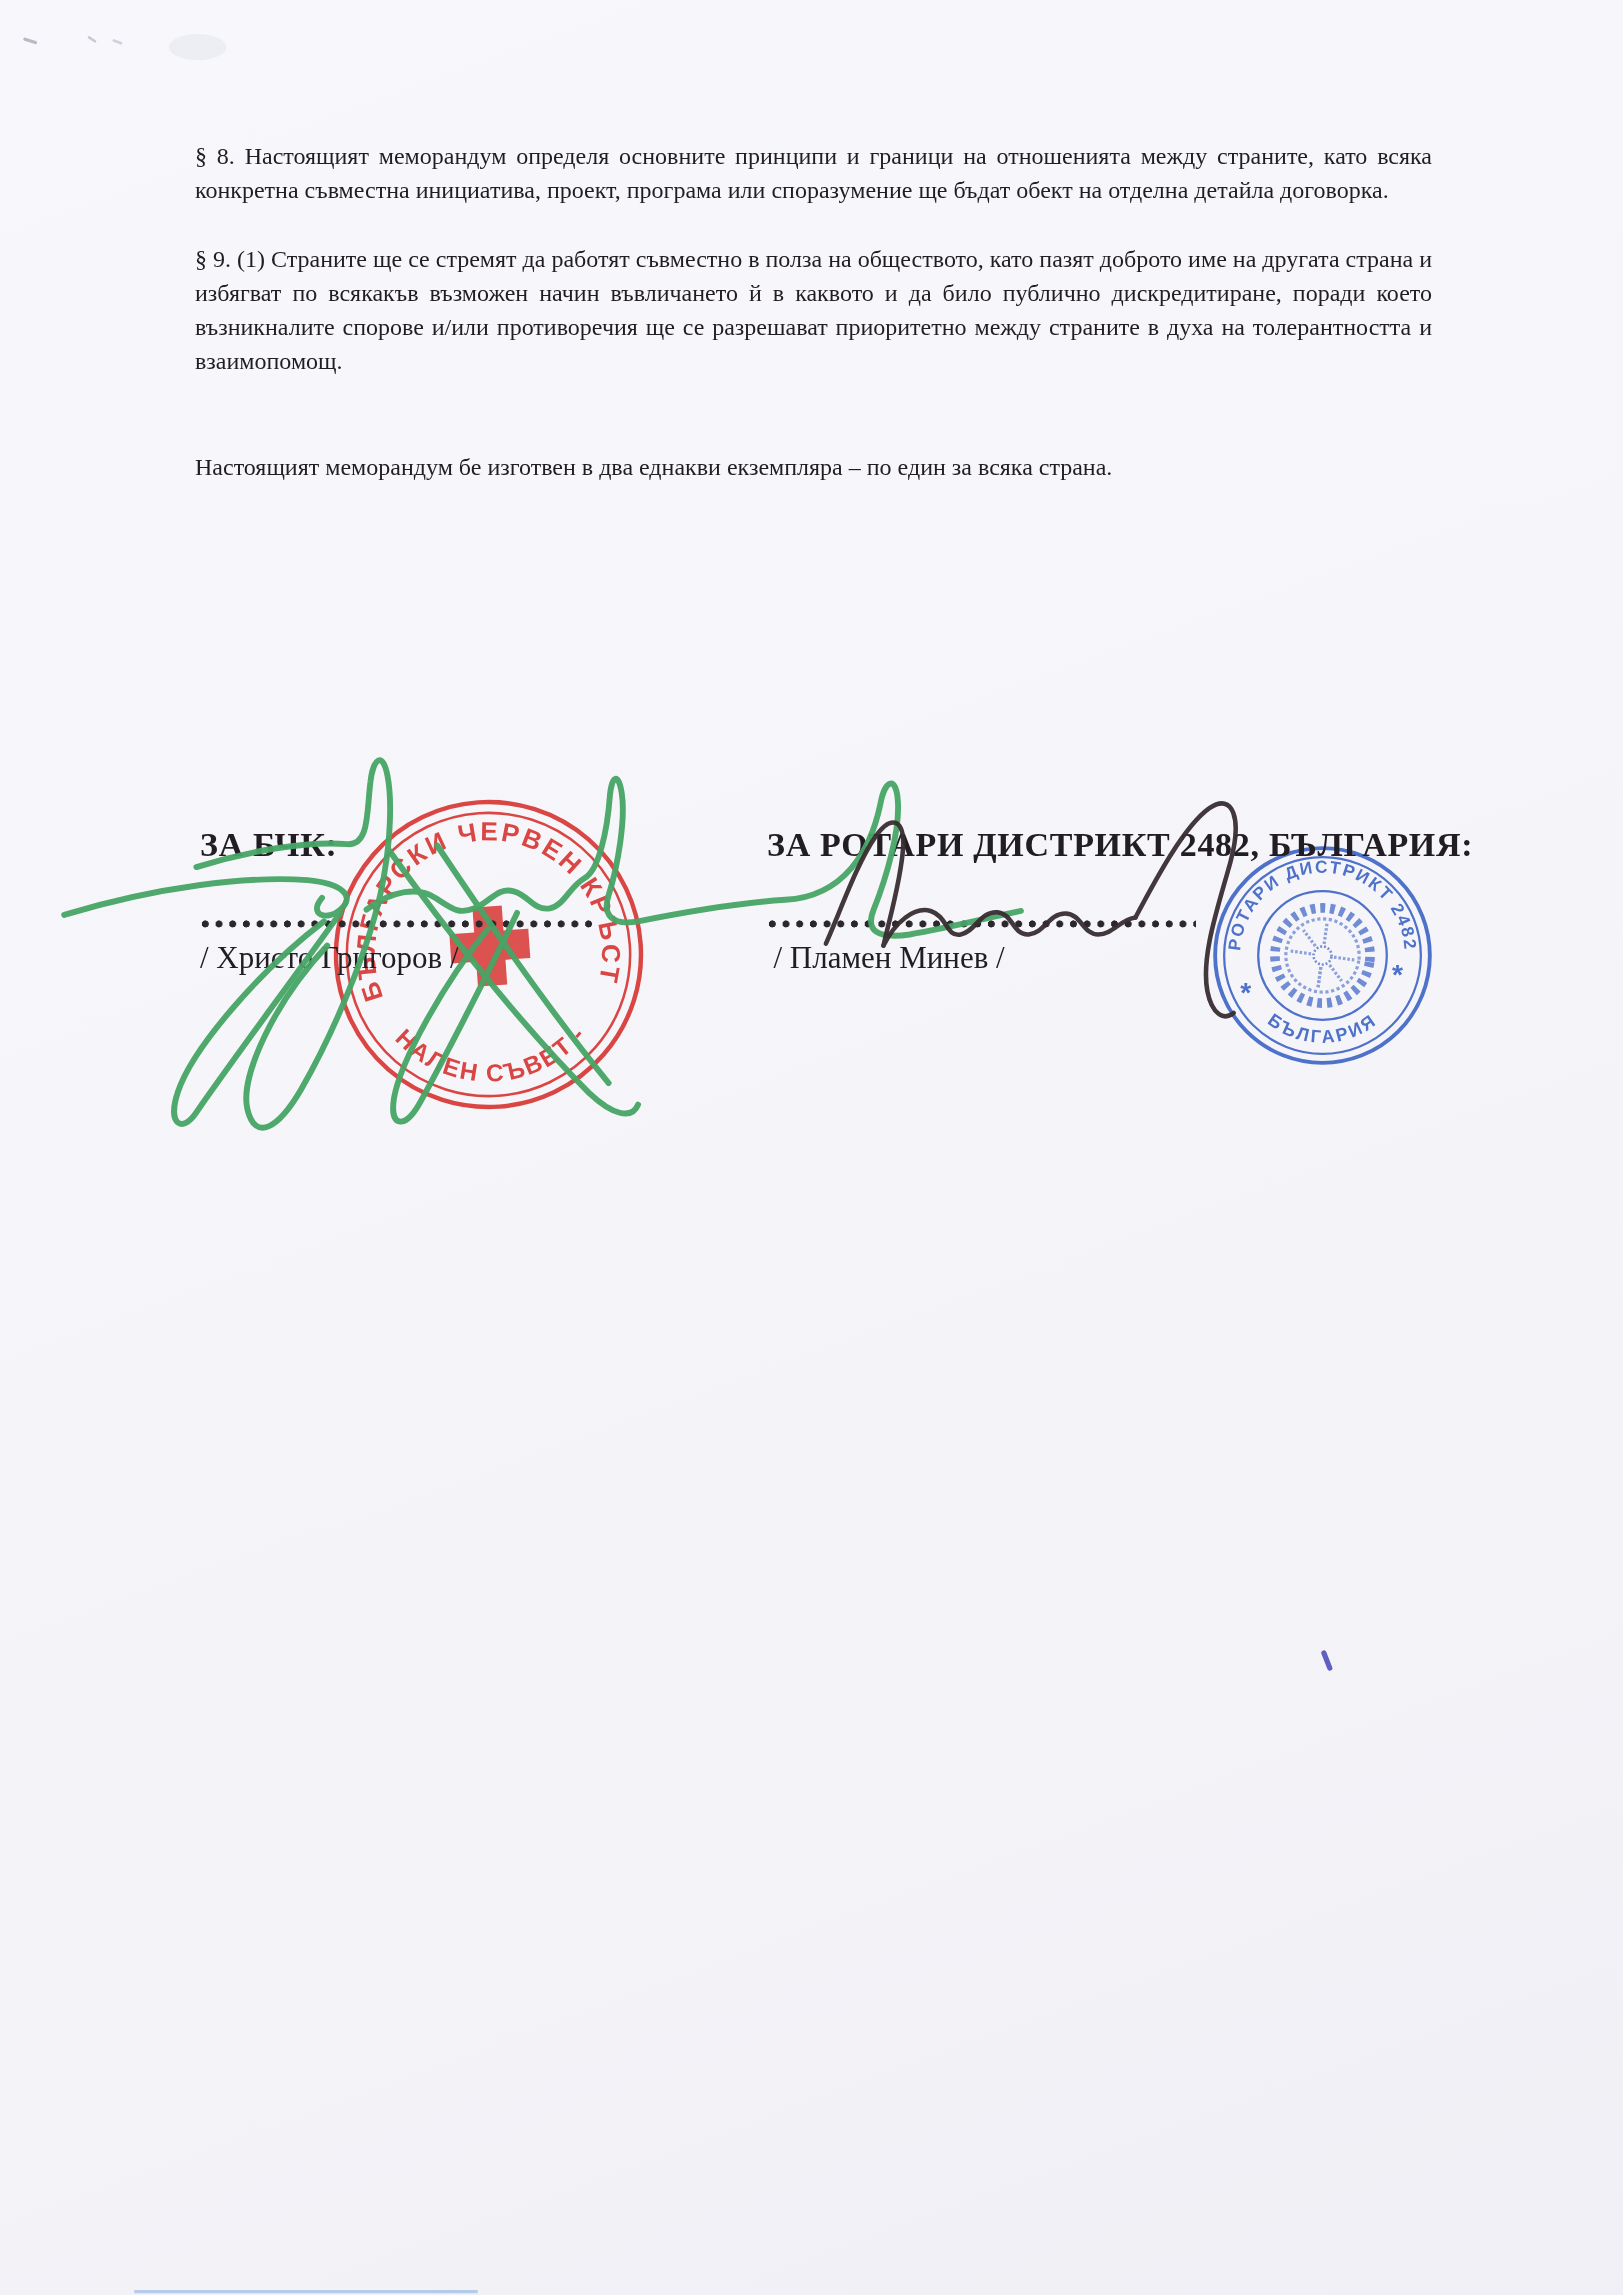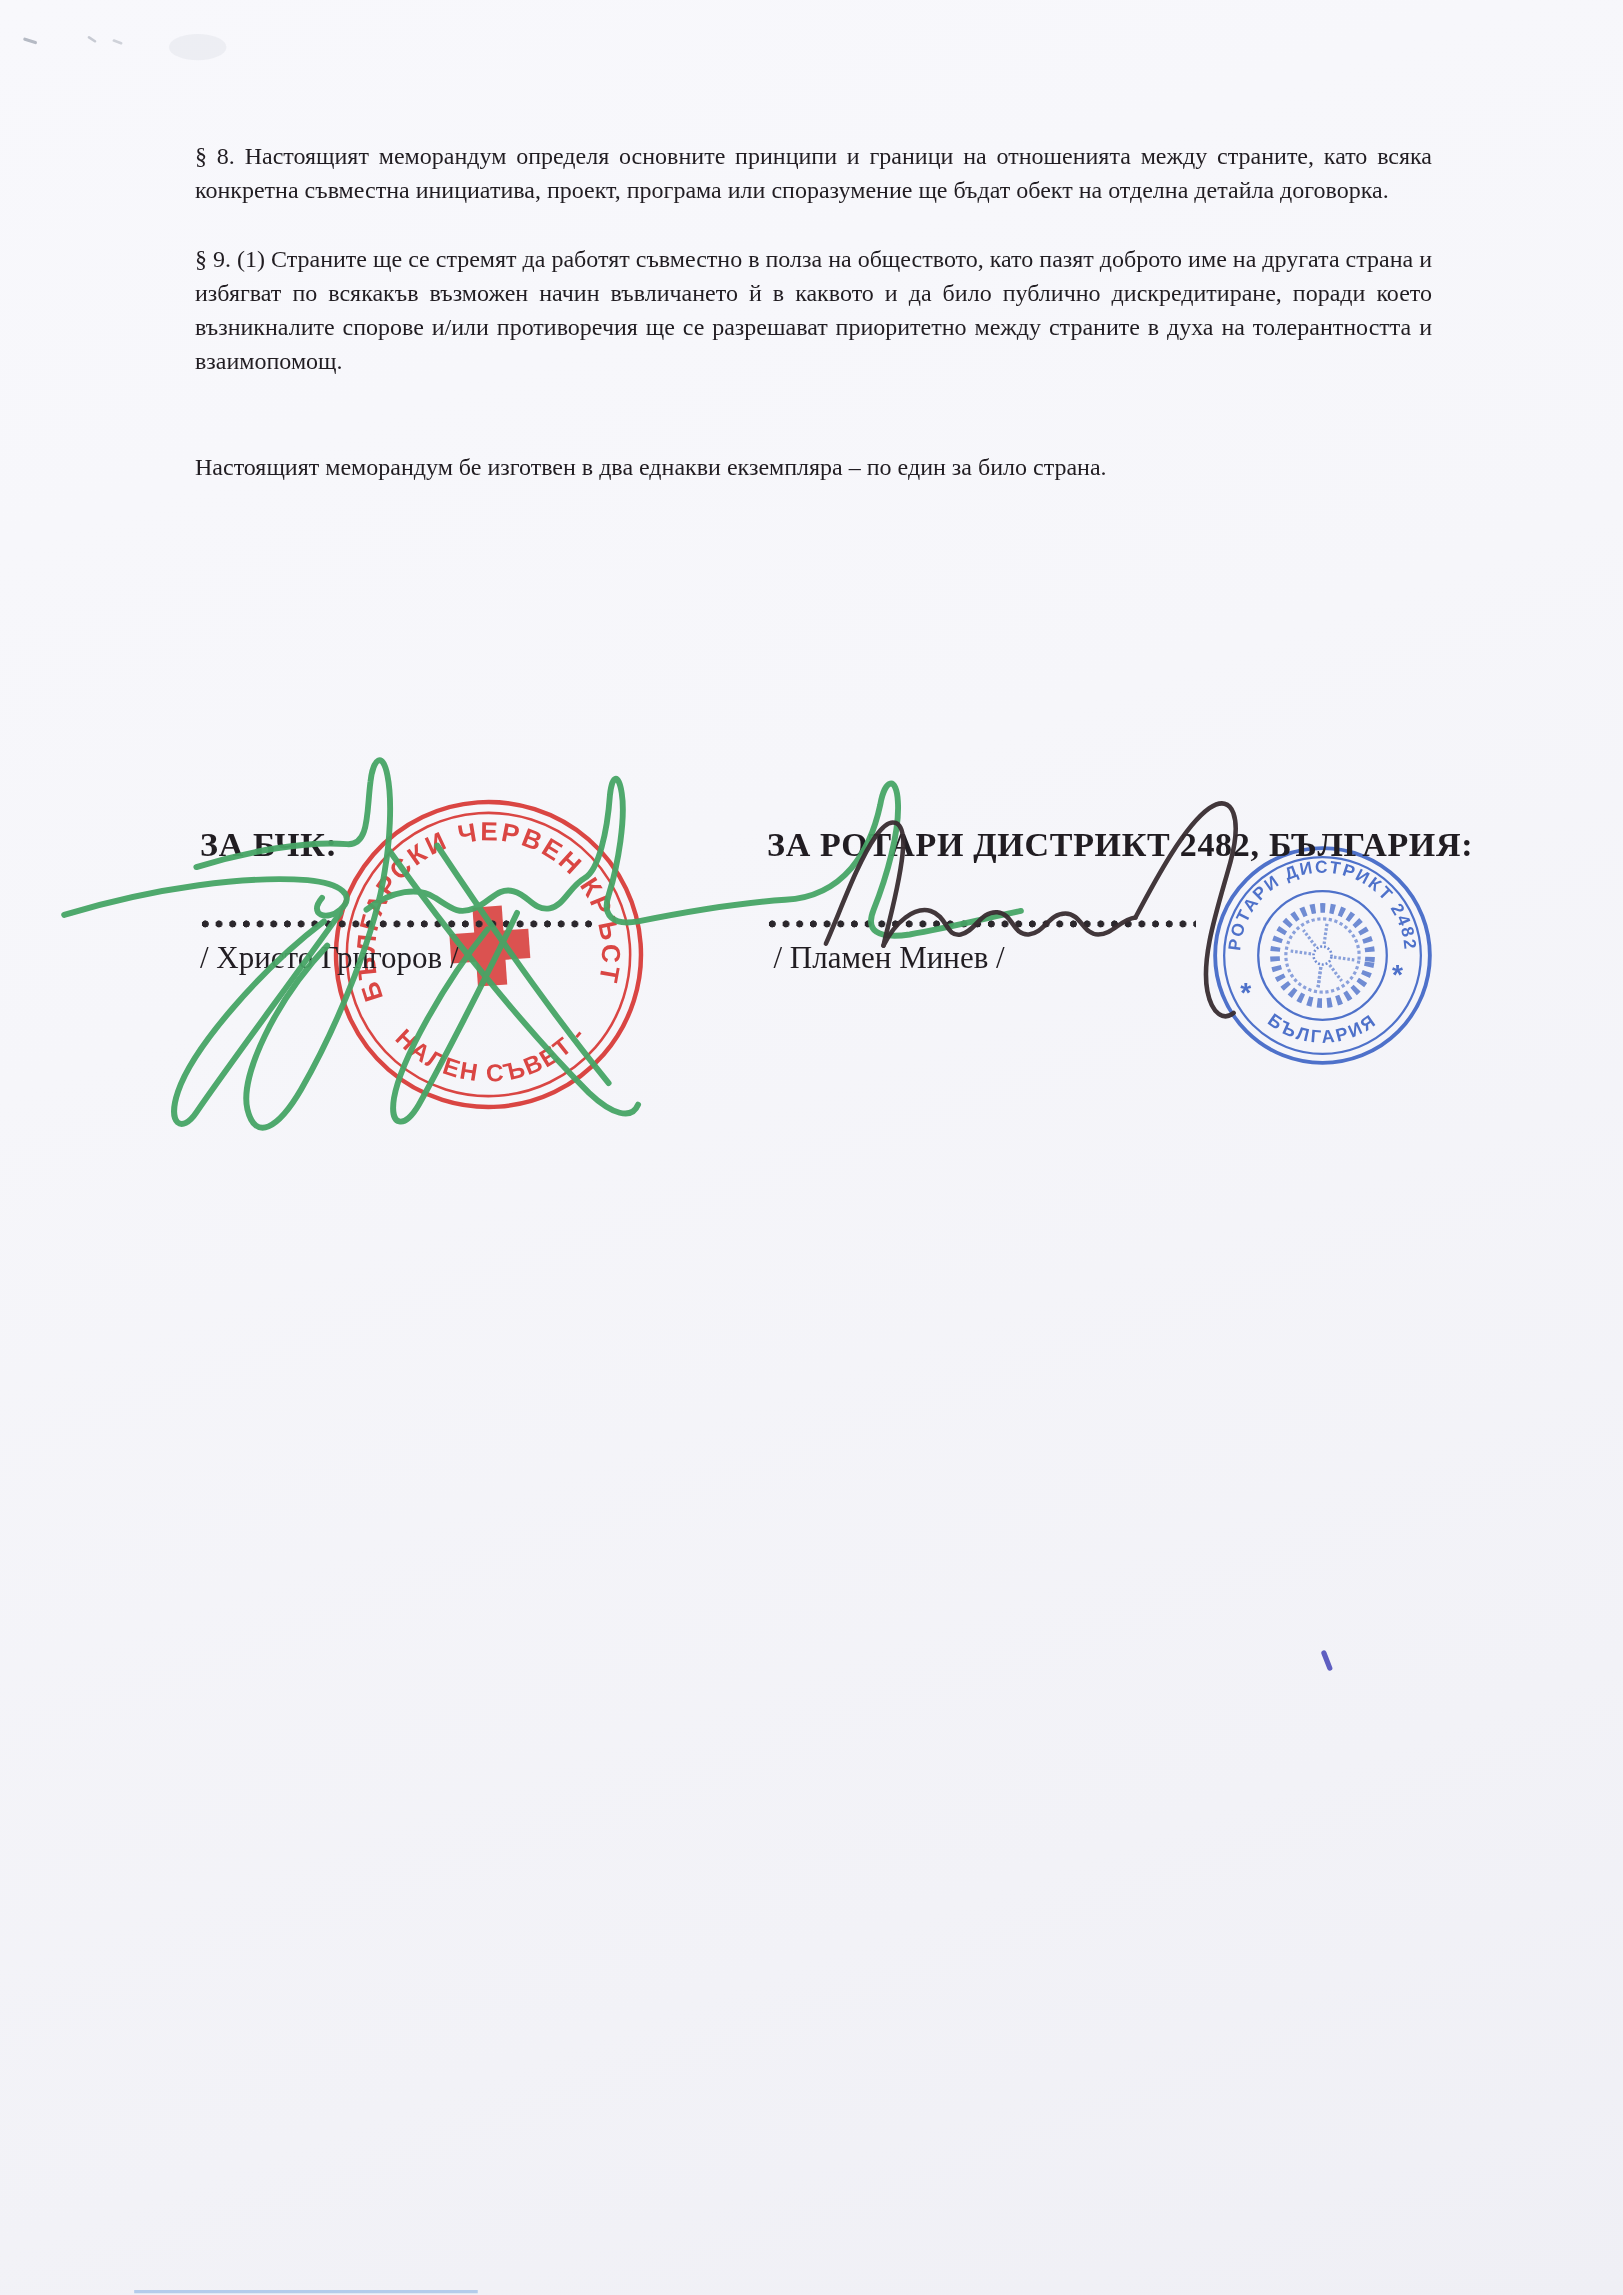--- a/index.html
+++ b/index.html
@@ -53,21 +53,21 @@
     <path d="M 136,57 l 9,6" stroke="#a8adb8" stroke-width="4" stroke-linecap="round" opacity="0.6"></path>
     <path d="M 174,62 l 11,4" stroke="#a8adb8" stroke-width="4" stroke-linecap="round" opacity="0.5"></path>
     <ellipse cx="302" cy="72" rx="44" ry="20" fill="#c8ccd8" opacity="0.22"></ellipse>
     <path d="M 2023,2526 L 2032,2549" stroke="#4646b8" stroke-width="8" stroke-linecap="round" opacity="0.85"></path>
     <path d="M 205,3502 L 730,3502" stroke="#79a8e0" stroke-width="5" opacity="0.5"></path>
   </svg>
 
   <main class="text-block">
     <p class="para p8">§ 8. Настоящият меморандум определя основните принципи и граници на отношенията между страните, като всяка конкретна съвместна инициатива, проект, програма или споразумение ще бъдат обект на отделна детайла договорка.</p>
     <p class="para">§ 9. (1) Страните ще се стремят да работят съвместно в полза на обществото, като пазят доброто име на другата страна и избягват по всякакъв възможен начин въвличането й в каквото и да било публично дискредитиране, поради което възникналите спорове и/или противоречия ще се разрешават приоритетно между страните в духа на толерантността и взаимопомощ.</p>
-    <p class="para closing">Настоящият меморандум бе изготвен в два еднакви екземпляра – по един за било страна.</p>
+    <p class="para closing">Настоящият меморандум бе изготвен в два еднакви екземпляра – по един за всяка страна.</p>
   </main>
 
   <svg class="stamp stamp-red-svg" viewBox="-250 -250 500 500">
     <g transform="rotate(-4)" opacity="0.9">
       <circle r="239" fill="none" stroke="var(--stamp-red)" stroke-width="7"></circle>
       <circle r="222" fill="none" stroke="var(--stamp-red)" stroke-width="4"></circle>
       <path id="rcTop" d="M -172,45 A 178,178 0 1 1 172,45" fill="none"></path>
       <path id="rcBot" d="M -152,128 A 198,198 0 0 0 152,128" fill="none"></path>
       <text class="stamp-text" font-size="41" fill="var(--stamp-red)" style="letter-spacing:4px">
         <textPath href="#rcTop" startOffset="50%" text-anchor="middle">БЪЛГАРСКИ ЧЕРВЕН КРЪСТ</textPath>

